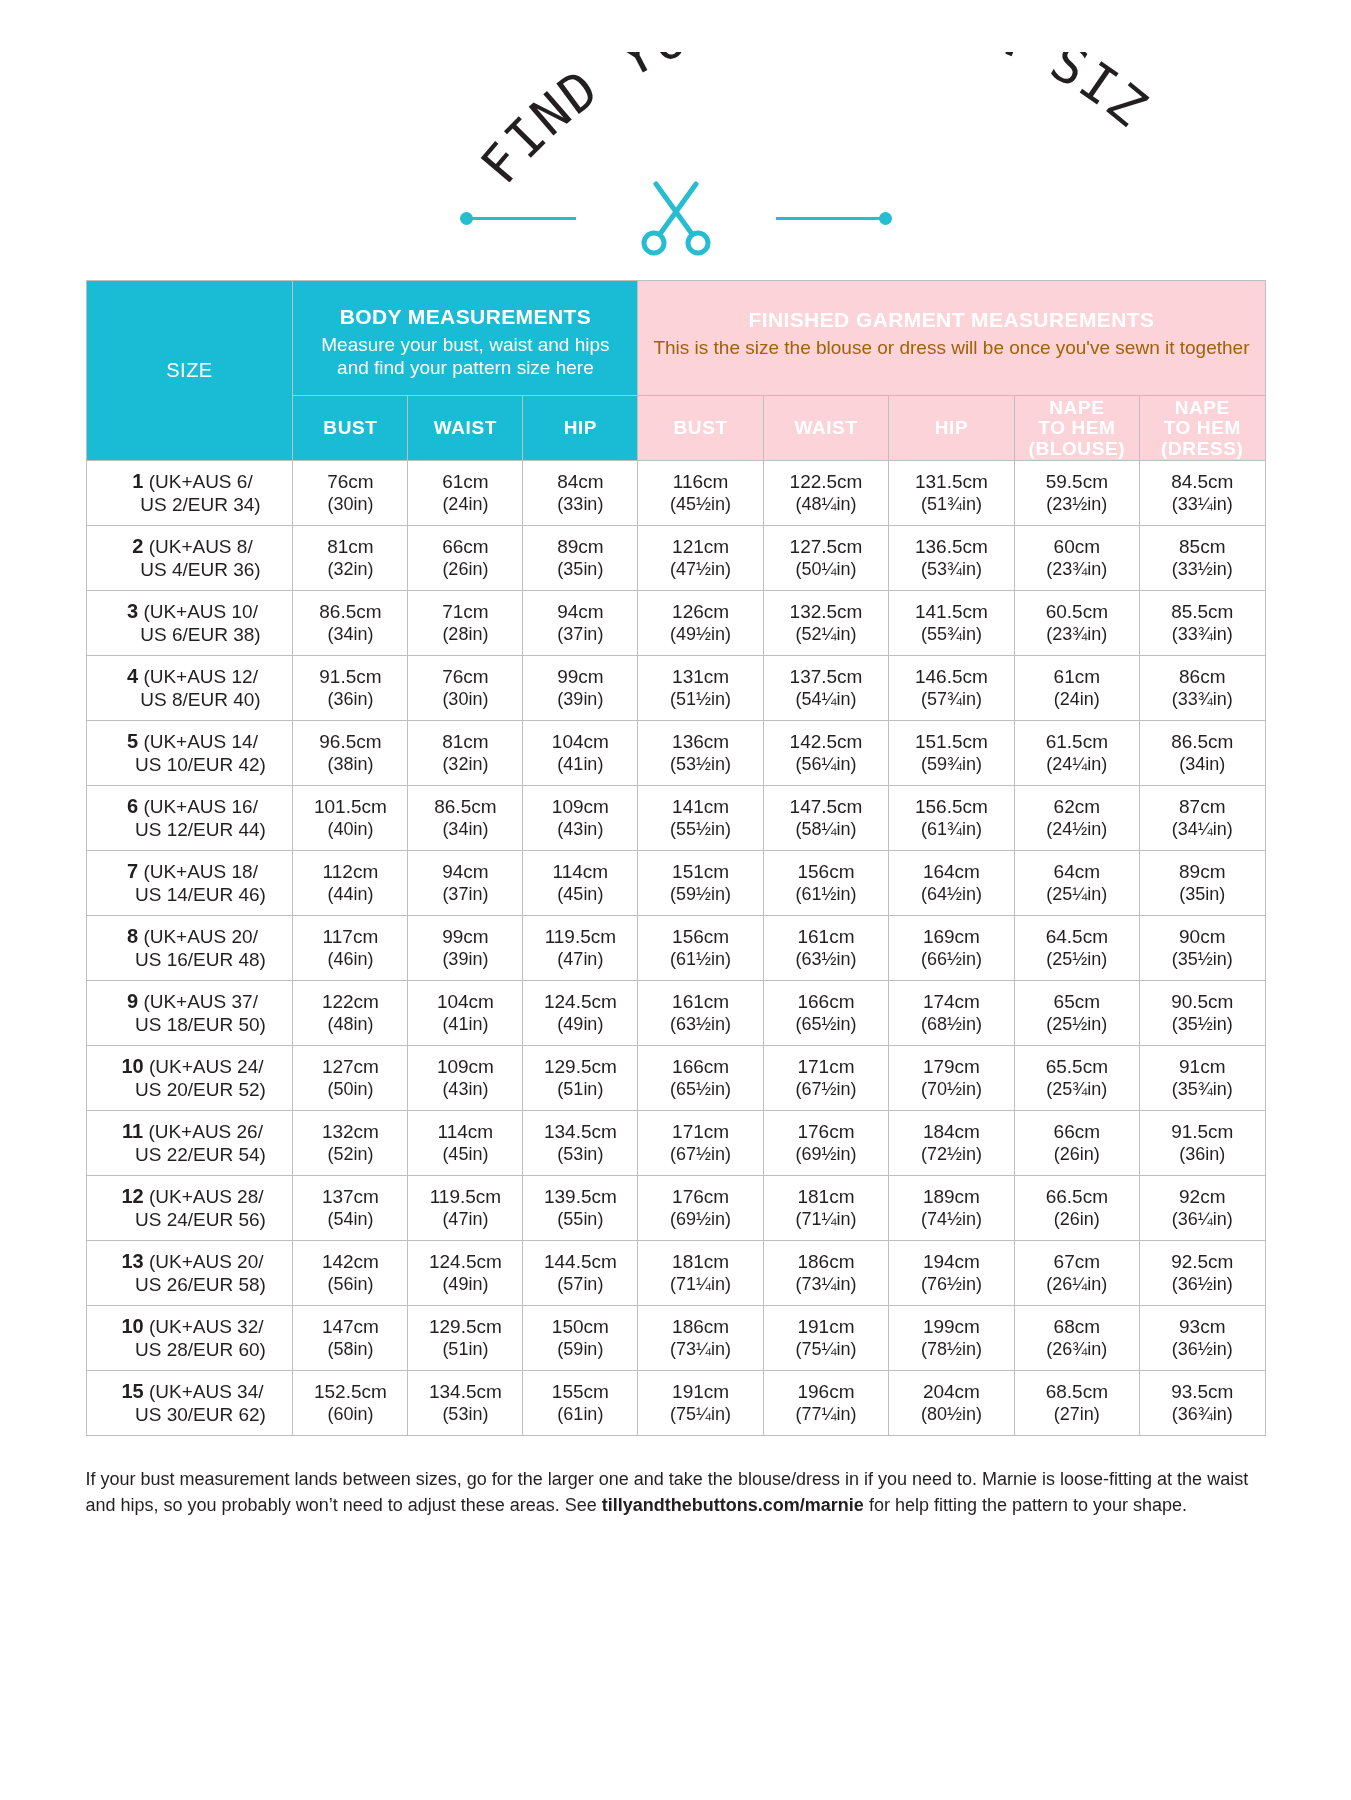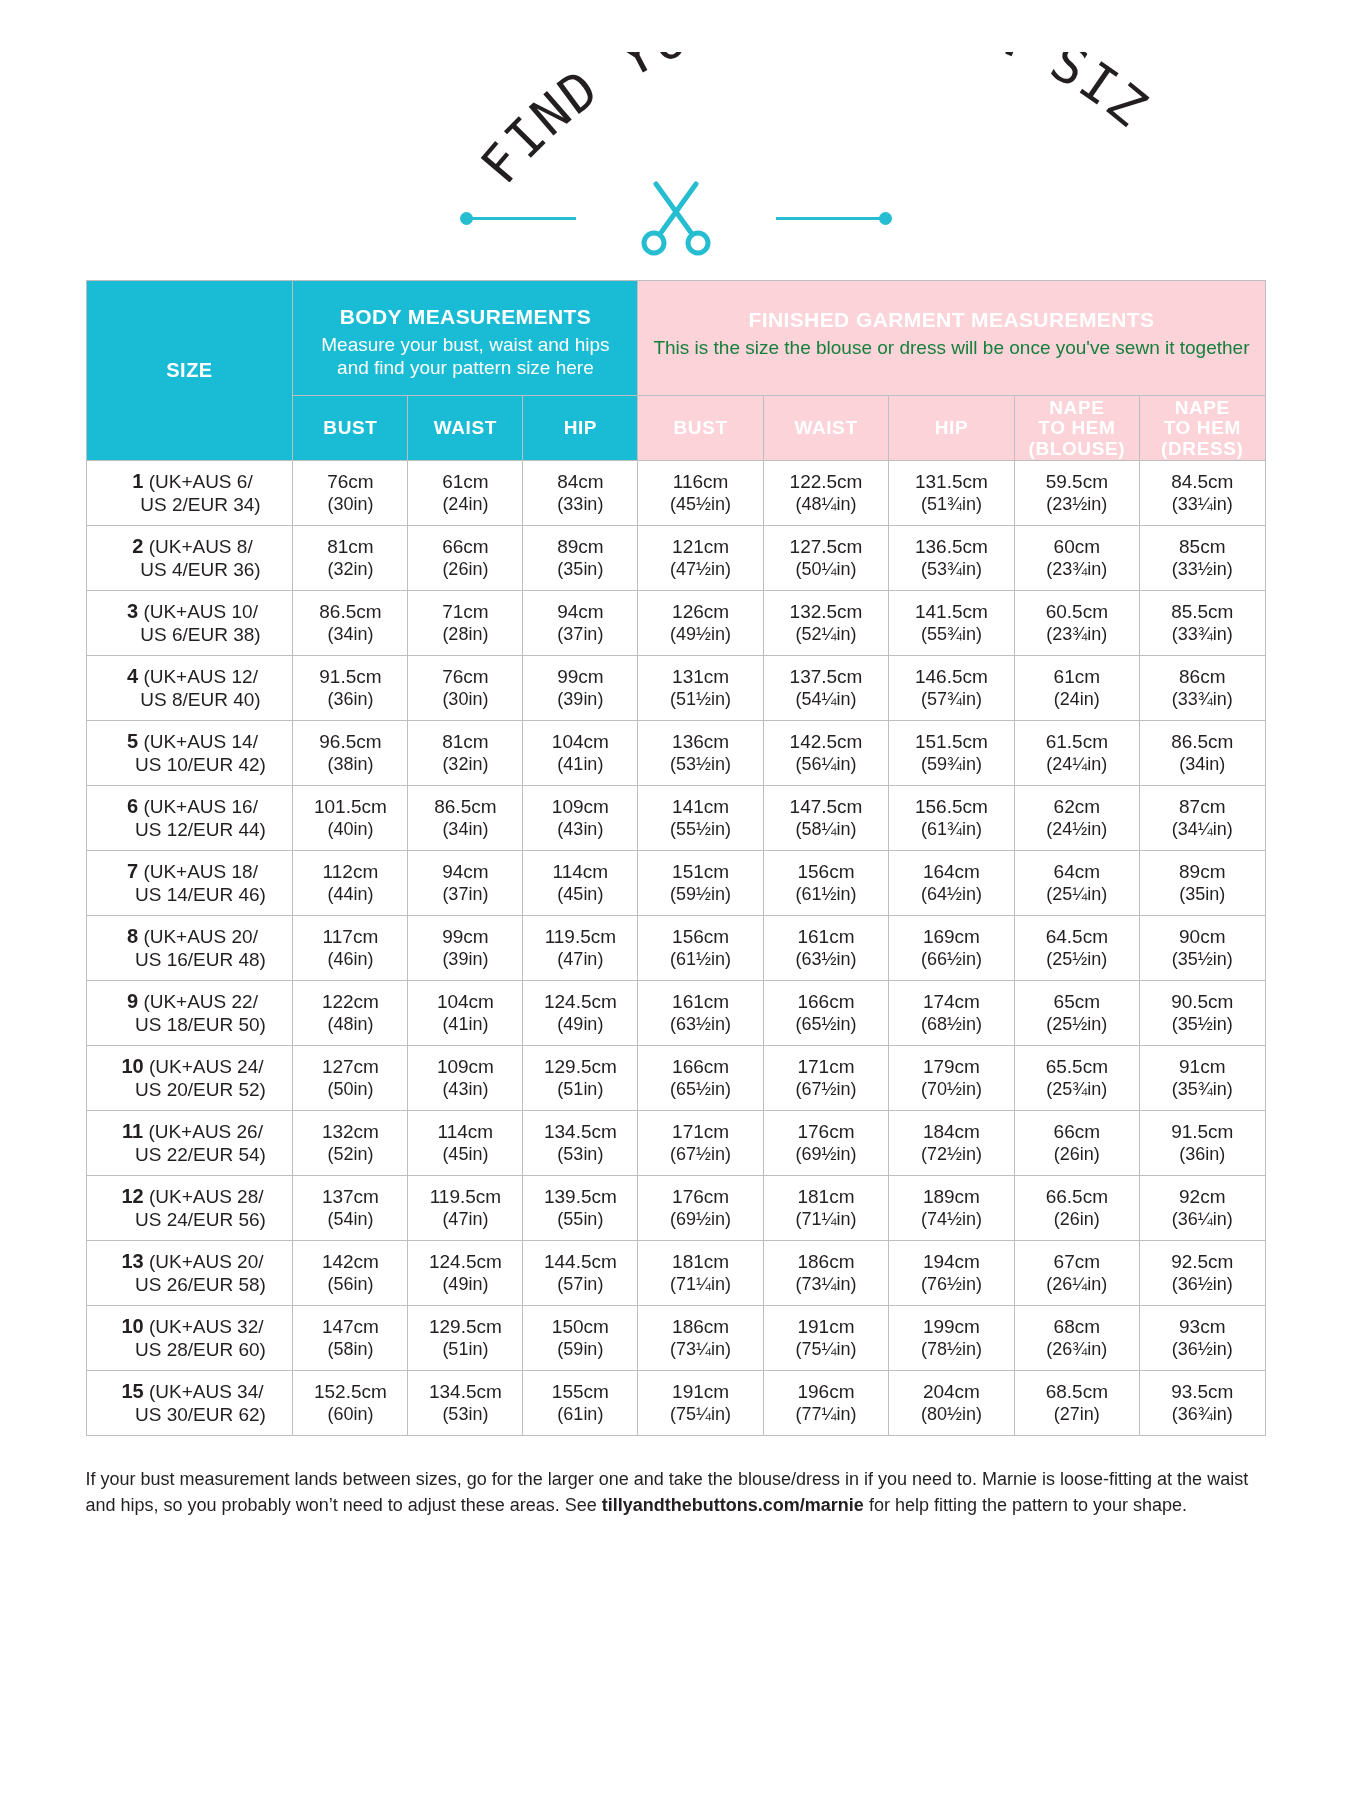--- a/index.html
+++ b/index.html
@@ -90,21 +90,21 @@
     border: 1px solid #bcbec0;
     text-align: center;
     vertical-align: middle;
   }
 
   
   th.size-head {
     background: #19bcd4;
     color: #ffffff;
     font-size: 20px;
-    font-weight: bold;
+    font-weight: normal;
     letter-spacing: 0.5px;
     border: 1px solid #19bcd4;
   }
   th.body-head {
     background: #19bcd4;
     color: #ffffff;
     border: 1px solid #19bcd4;
     padding: 24px 10px 16px;
   }
   th.fin-head {
@@ -118,21 +118,21 @@
     font-weight: bold;
     letter-spacing: 0.4px;
     margin-bottom: 4px;
   }
   .band-sub {
     font-size: 19px;
     font-weight: normal;
     line-height: 1.22;
     color: #ffffff;
   }
-  th.fin-head .band-sub { color: #15803d; }
+  th.fin-head .band-sub { color: #a16207; }
 
   th.col-sub-blue {
     background: #19bcd4;
     color: #ffffff;
     border: 1px solid #19bcd4;
     font-size: 19px;
     font-weight: bold;
     letter-spacing: 0.6px;
     height: 62px;
   }
@@ -350,21 +350,21 @@
             <td class="data"><span>117cm</span><span class="u">(46in)</span></td>
             <td class="data"><span>99cm</span><span class="u">(39in)</span></td>
             <td class="data"><span>119.5cm</span><span class="u">(47in)</span></td>
             <td class="data"><span>156cm</span><span class="u">(61½in)</span></td>
             <td class="data"><span>161cm</span><span class="u">(63½in)</span></td>
             <td class="data"><span>169cm</span><span class="u">(66½in)</span></td>
             <td class="data"><span>64.5cm</span><span class="u">(25½in)</span></td>
             <td class="data"><span>90cm</span><span class="u">(35½in)</span></td>
           </tr>
           <tr>
-            <td class="size-cell"><span class="num">9</span> <span>(UK+AUS 22/</span><span class="l2">US 18/EUR 50)</span></td>
+            <td class="size-cell"><span class="num">9</span> <span>(UK+AUS 37/</span><span class="l2">US 18/EUR 50)</span></td>
             <td class="data"><span>122cm</span><span class="u">(48in)</span></td>
             <td class="data"><span>104cm</span><span class="u">(41in)</span></td>
             <td class="data"><span>124.5cm</span><span class="u">(49in)</span></td>
             <td class="data"><span>161cm</span><span class="u">(63½in)</span></td>
             <td class="data"><span>166cm</span><span class="u">(65½in)</span></td>
             <td class="data"><span>174cm</span><span class="u">(68½in)</span></td>
             <td class="data"><span>65cm</span><span class="u">(25½in)</span></td>
             <td class="data"><span>90.5cm</span><span class="u">(35½in)</span></td>
           </tr>
           <tr>

